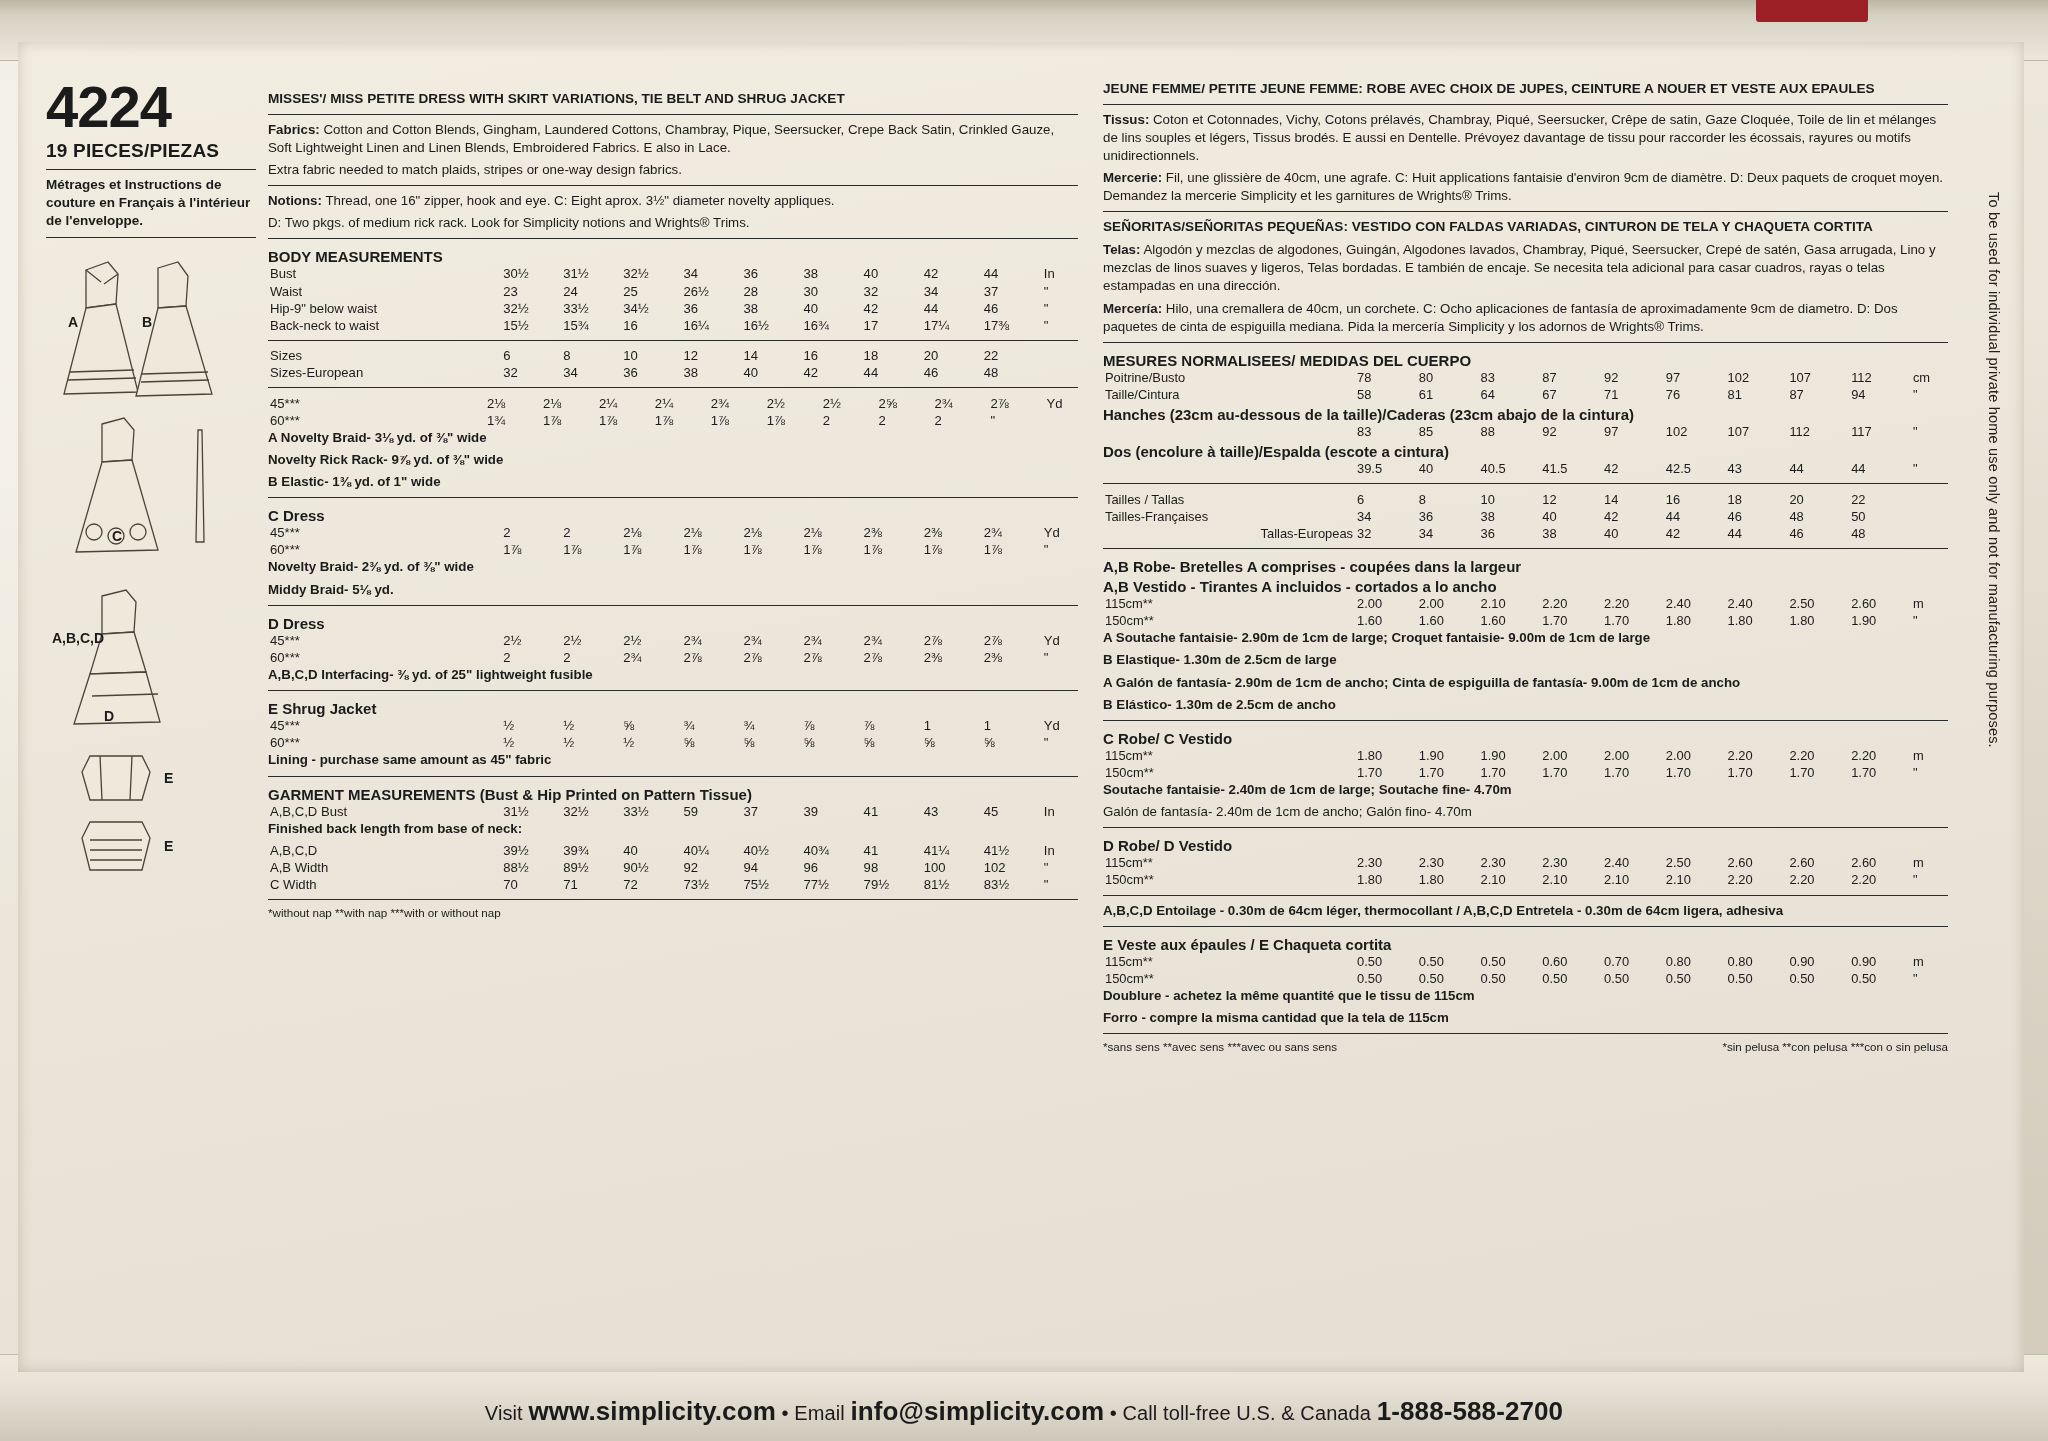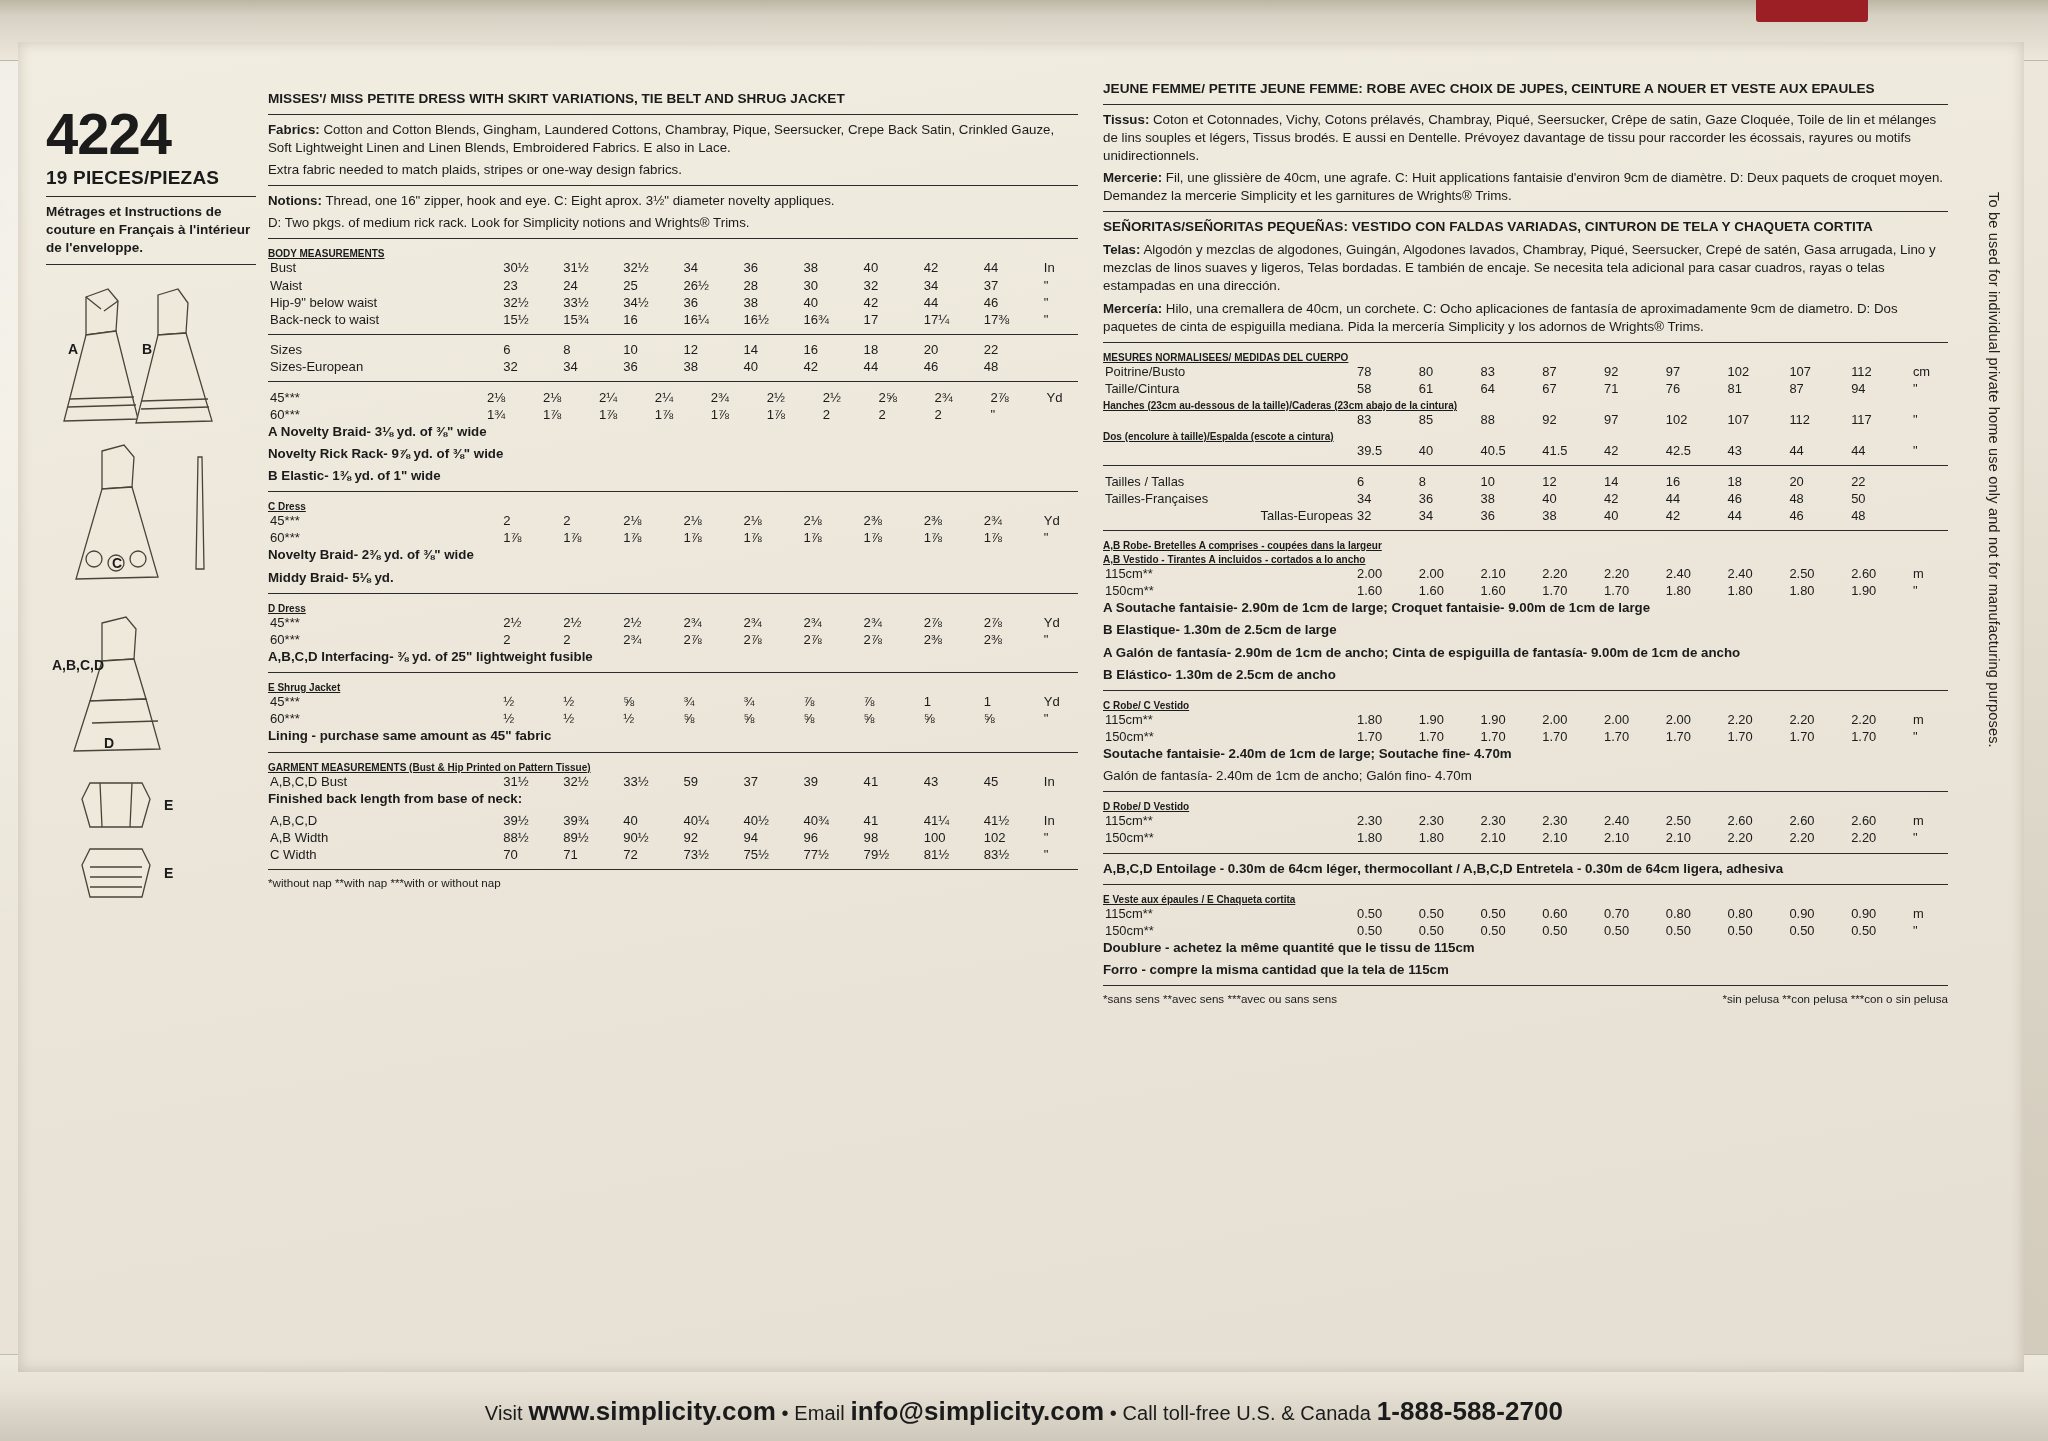--- a/index.html
+++ b/index.html
@@ -41,21 +41,21 @@
     background:linear-gradient(0deg,#cdc8ba 0%,#e6e1d4 60%,#efeade 100%);
     border-top:1px solid #c3bdab;
   }
   .sheet{
     position:absolute;left:18px;top:42px;width:2006px;height:1330px;
     background:linear-gradient(170deg,#f2ede1,#eae5d8 55%,#e4dfd2);
     box-shadow:0 0 14px rgba(90,80,60,.25) inset;
   }
 
   
-  .col-left{position:absolute;left:28px;top:64px;width:210px;}
+  .col-left{position:absolute;left:28px;top:37px;width:210px;}
   .col-mid{position:absolute;left:250px;top:48px;width:810px;}
   .col-right{position:absolute;left:1085px;top:38px;width:845px;}
   .side-rot{
     position:absolute;right:14px;top:150px;width:30px;height:1050px;
   }
   .side-rot span{
     display:block;transform:rotate(90deg);transform-origin:left top;
     white-space:nowrap;position:absolute;left:22px;top:0;
     font-size:14.5px;letter-spacing:.2px;color:#23201c;
   }
@@ -76,21 +76,21 @@
   .ptxt{font-size:13.3px;line-height:1.36;margin:0 0 4px 0;}
   .ptxt b{font-weight:bold;}
   .sep{border:0;border-top:1.4px solid #2b2b2b;margin:6px 0;}
 
   
   table{border-collapse:collapse;width:100%;}
   td,th{font-size:13.1px;padding:1.1px 2px;text-align:left;vertical-align:baseline;}
   .lbl{font-weight:normal;white-space:nowrap;}
   .num{text-align:left;width:46px;}
   .unit{text-align:left;width:26px;}
-  .secthead{font-size:10px;font-weight:bold;padding-top:3px;text-decoration:underline;}
+  .secthead{font-size:15px;font-weight:bold;padding-top:3px;}
   .foot{font-size:11.6px;margin-top:6px;}
   .rightcol table td{font-size:12.9px;}
 
   .bottombar{
     position:absolute;left:0;bottom:14px;width:2048px;text-align:center;
     font-size:20px;letter-spacing:.1px;
   }
   .bottombar .big{font-size:26px;font-weight:bold;}
 
   

